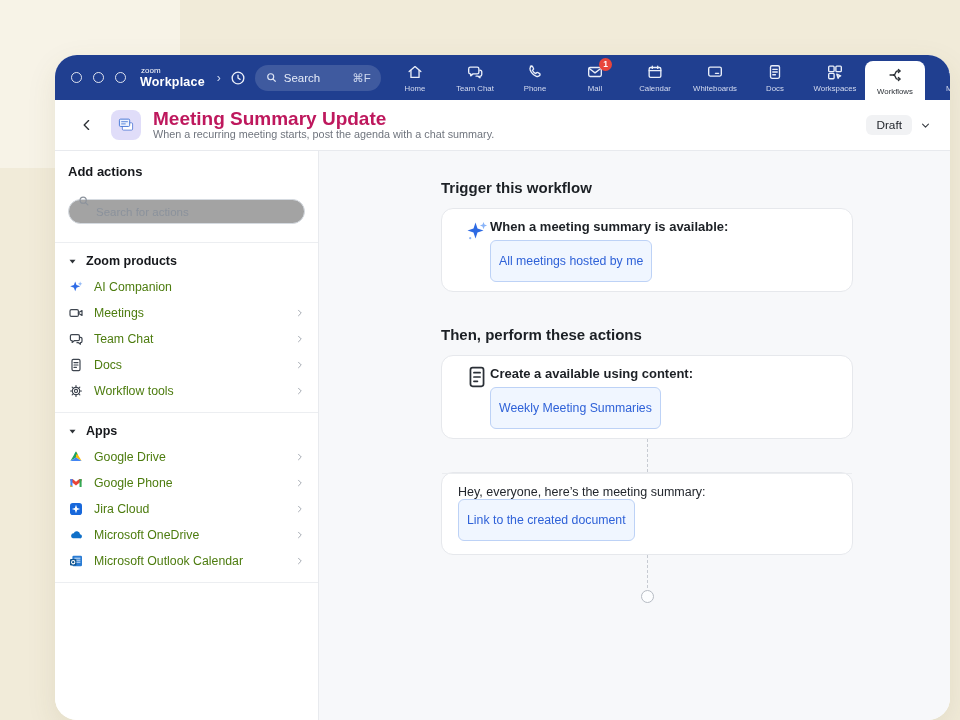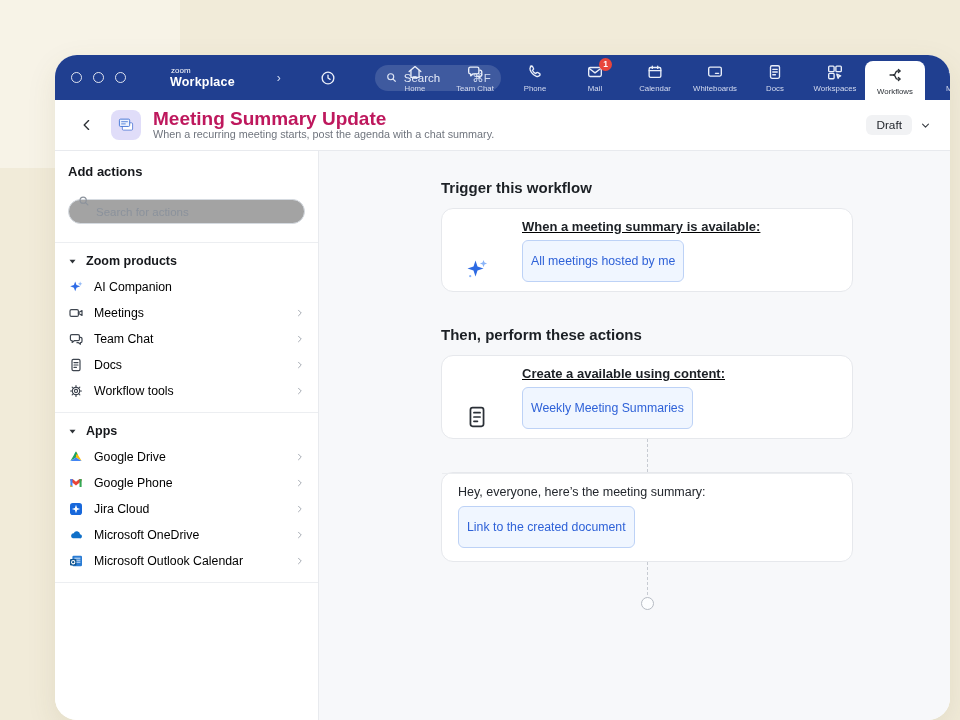--- a/index.html
+++ b/index.html
@@ -9,21 +9,21 @@
     font-family:"Liberation Sans","DejaVu Sans",sans-serif;
     -webkit-font-smoothing:antialiased;
   }
   .deco{position:absolute;left:-60px;top:-60px;width:240px;height:228px;background:#f7f3e7;border-radius:56px;}
   .window{
     position:absolute;left:55px;top:55px;width:895px;height:665px;
     background:#fff;border-radius:22px;overflow:hidden;
     box-shadow:0 10px 30px rgba(96,84,40,.10);
   }
   
-  .navbar{height:45px;background:#203f90;position:relative;display:flex;align-items:center;padding-left:16px;box-sizing:border-box;gap:30px;}
+  .navbar{height:45px;background:#203f90;position:relative;display:flex;align-items:center;padding-left:16px;box-sizing:border-box;}
   .traffic{display:flex;gap:11px;margin-right:14px;}
   .traffic span{width:9px;height:9px;border:1.3px solid rgba(255,255,255,.85);border-radius:50%;display:block;}
   .logo{color:#fff;line-height:1;margin-right:10px;}
   .logo .lt{font-size:8px;display:block;margin:0 0 1px 1px;}
   .logo .lb{font-size:12.5px;font-weight:bold;display:block;letter-spacing:.2px;}
   .nav-chev{color:#cfd9f2;font-size:12px;margin:0 8px 0 2px;}
   .hist{display:flex;align-items:center;margin-right:8px;}
   .search-pill{
     display:flex;align-items:center;gap:6px;height:26px;width:106px;
     background:rgba(255,255,255,.14);border-radius:14px;padding:0 10px;
@@ -64,40 +64,40 @@
     padding:0 8px 0 27px;font-size:11.5px;color:#23272d;outline:none;background:#a3a3a3;
     font-family:"Liberation Sans","DejaVu Sans",sans-serif;
     margin-top:10px;
   }
   .sb-search input::placeholder{color:#8b929c;}
   .sb-search .mag{position:absolute;left:9px;top:5px;}
   .sb-divider{height:1px;background:#eceef1;}
   .sec-head{display:flex;align-items:center;gap:9px;padding:11px 13px 6px;cursor:pointer;}
   .sec-head .sec-label{font-size:12.5px;font-weight:bold;color:#16181c;}
   .sb-item{display:flex;align-items:center;gap:10px;padding:5px 13px;cursor:pointer;}
-  .sb-item .sb-label{font-size:12.3px;color:#000000;}
+  .sb-item .sb-label{font-size:12.3px;color:#4d7c0f;}
   .sb-item .sp{flex:1;}
   
   .canvas{flex:1;background:#f7f8fa;overflow:hidden;padding:28px 0 0 122px;box-sizing:border-box;}
   .canvas-inner{width:412px;}
   .c-head{font-size:15px;font-weight:bold;color:#1c2025;margin:0 0 12px;}
   .c-head2{margin-top:34px;}
   .card{background:#fff;border:1px solid #e6e8ec;border-radius:12px;box-sizing:border-box;}
-  .card-row{display:flex;align-items:flex-end;gap:32px;padding:9px 16px 9px 22px;min-height:42px;text-decoration:underline;}
+  .card-row{display:flex;align-items:flex-start;gap:0;padding:9px 16px 9px 22px;min-height:42px;}
   .card-icon{flex:0 0 auto;display:flex;align-items:center;justify-content:center;width:26px;}
   .card-title{font-size:13px;font-weight:bold;color:#1c2025;line-height:17px;}
   .pill{
     display:inline-block;font-size:12.3px;color:#2f62d8;background:#f0f6ff;
     border:1px solid #bdd2f6;border-radius:6px;padding:12px 8px;line-height:16px;cursor:pointer;
   }
   .pill-gap{margin-top:5px;}
   .msg-top{display:flex;align-items:center;gap:16px;padding:13px 16px 13px 22px;}
   .msg-divider{border-top:1px solid #ebedf0;}
   .msg-body{padding:11px 16px 13px 16px;}
-  .msg-text{font-size:12.5px;color:#23272d;margin-bottom:7px;}
+  .msg-text{font-size:12.5px;color:#23272d;}
   .connector{width:0;height:33px;border-left:1.5px dashed #c7cbd2;margin:0 auto;}
   .end-circle{width:11px;height:11px;border:1.5px solid #b6bbc3;border-radius:50%;background:#fcfdfe;margin:2px auto 0;}
   svg{display:block;}
 </style>
 </head>
 <body>
 
 <div class="deco"></div>
 
 <div class="window">

